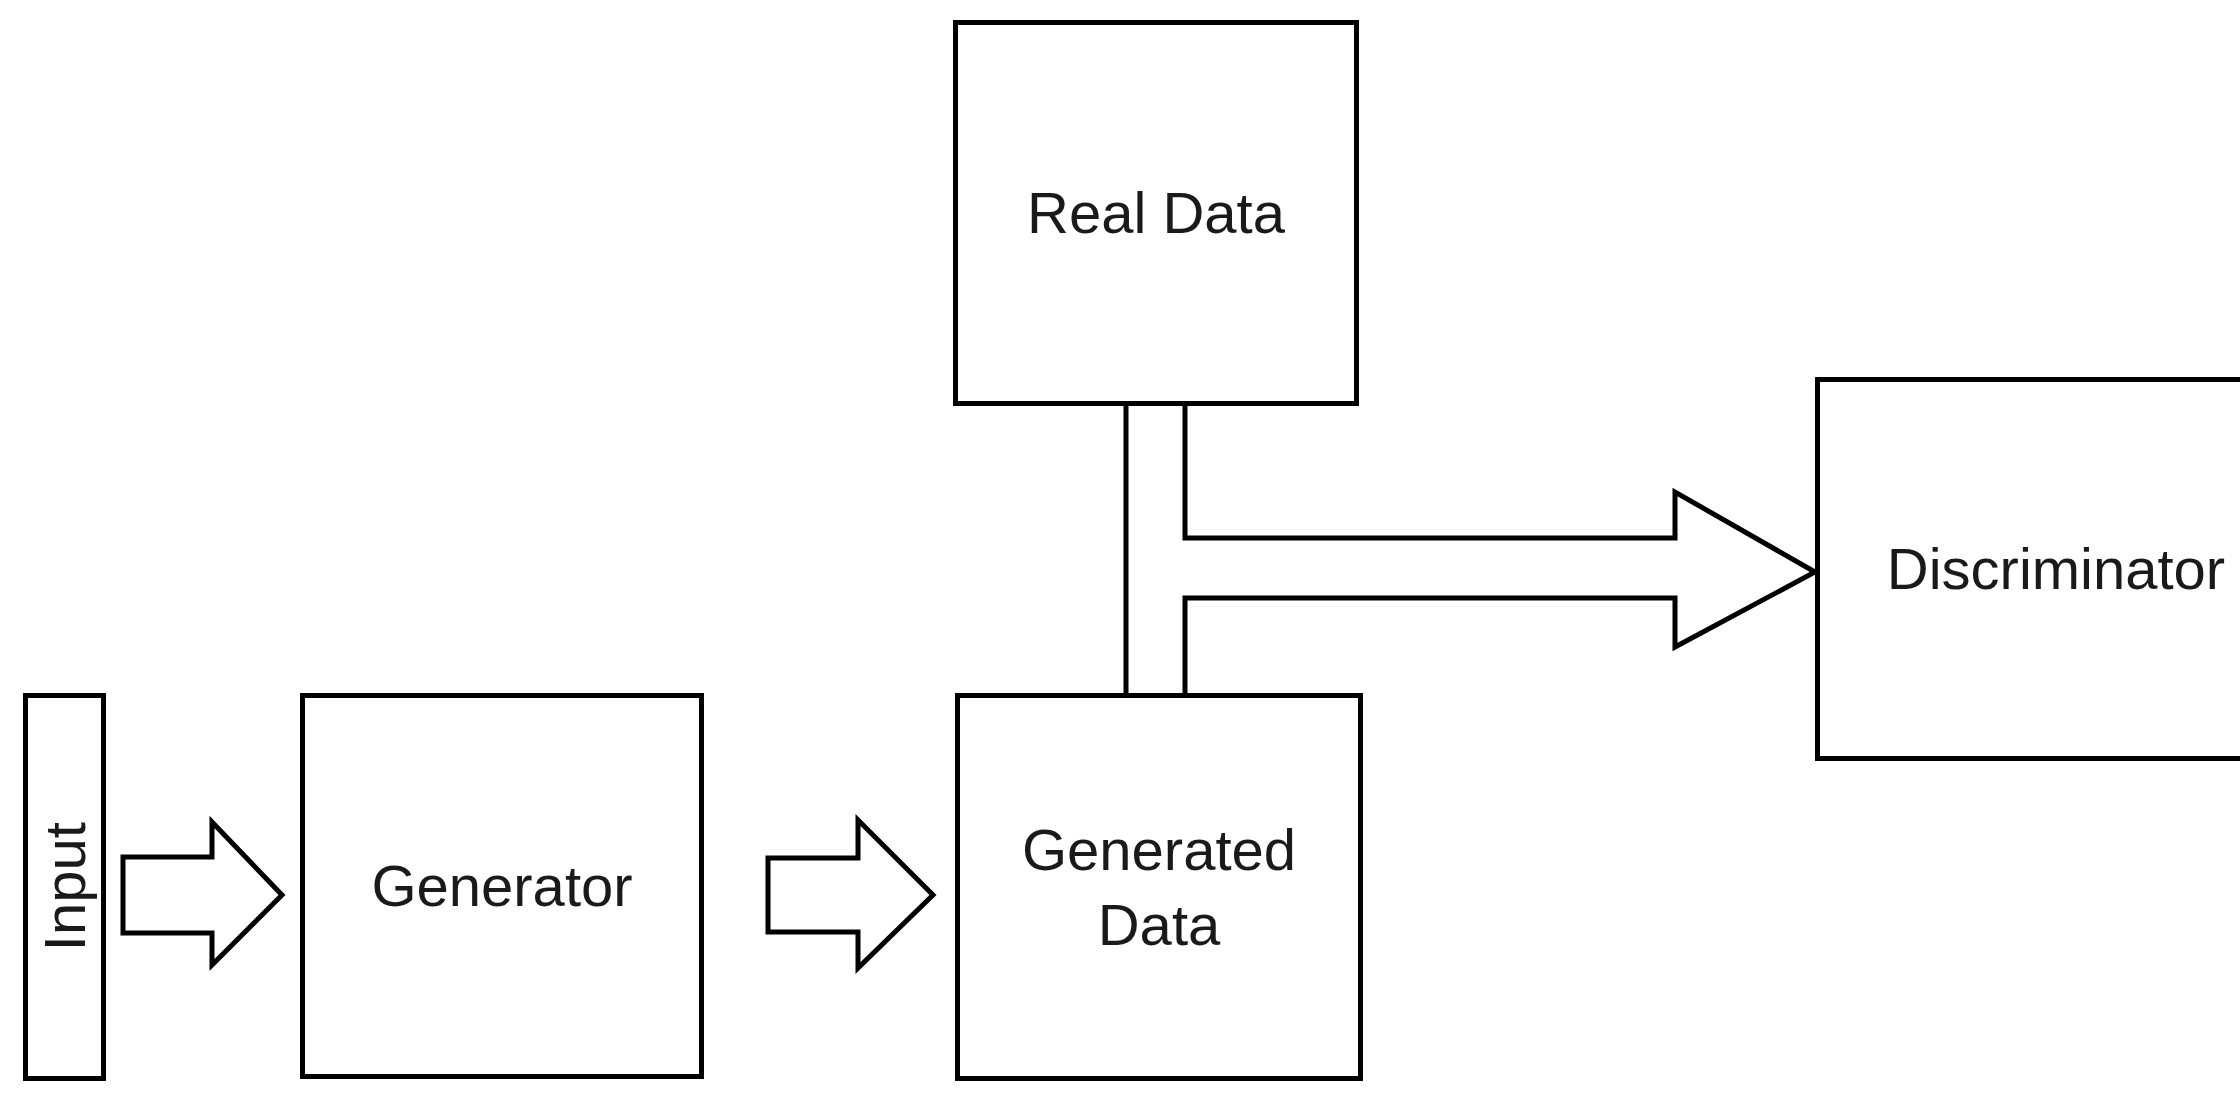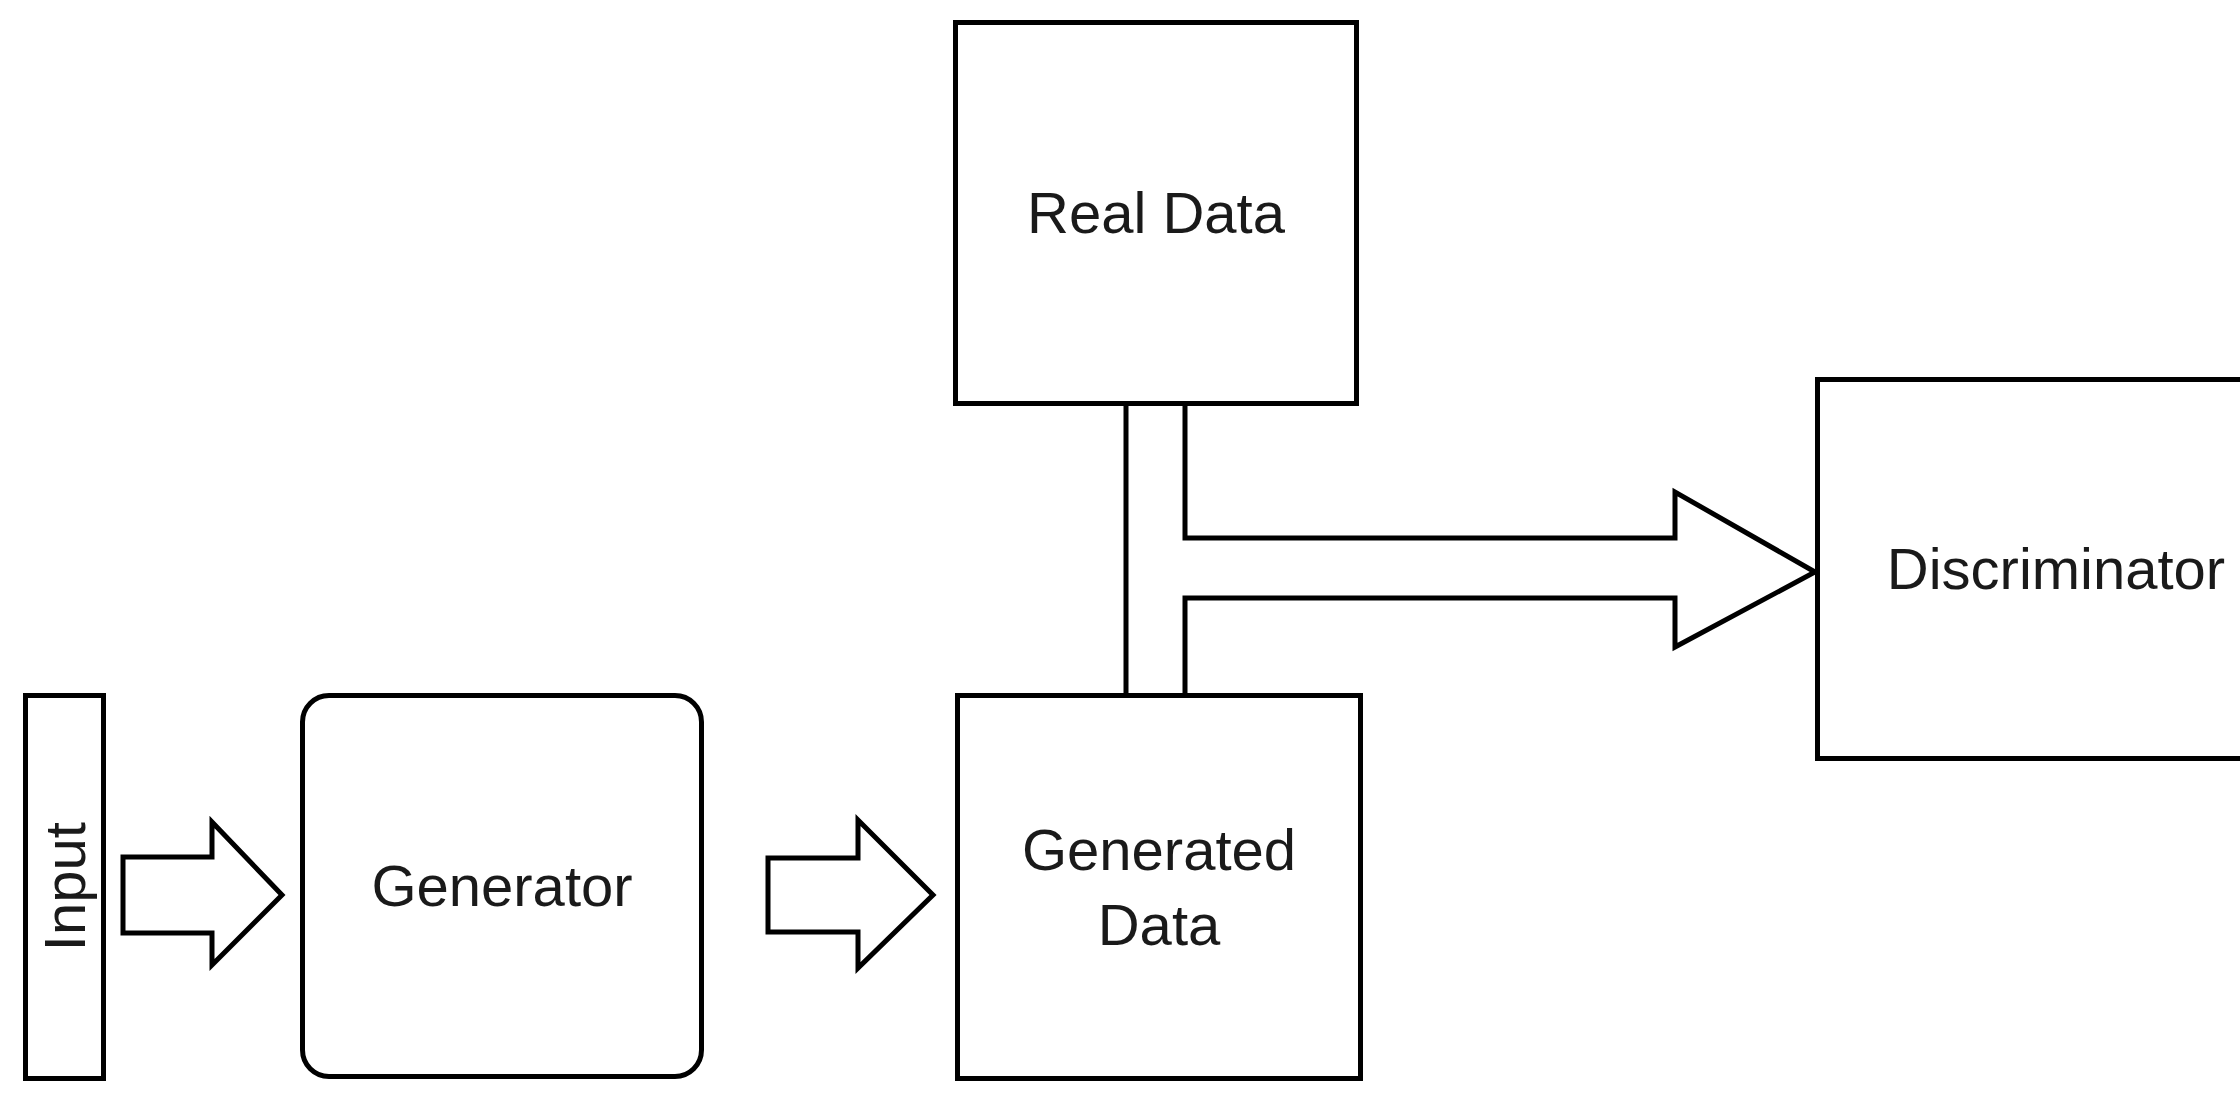--- a/index.html
+++ b/index.html
@@ -44,21 +44,20 @@
     height: 388px;
   }
   #node-input .label {
     transform: rotate(-90deg);
   }
   #node-generator {
     left: 300px;
     top: 693px;
     width: 404px;
     height: 386px;
-    border-radius: 29px;
   }
   #node-real-data {
     left: 953px;
     top: 20px;
     width: 406px;
     height: 386px;
   }
   #node-generated-data {
     left: 955px;
     top: 693px;

